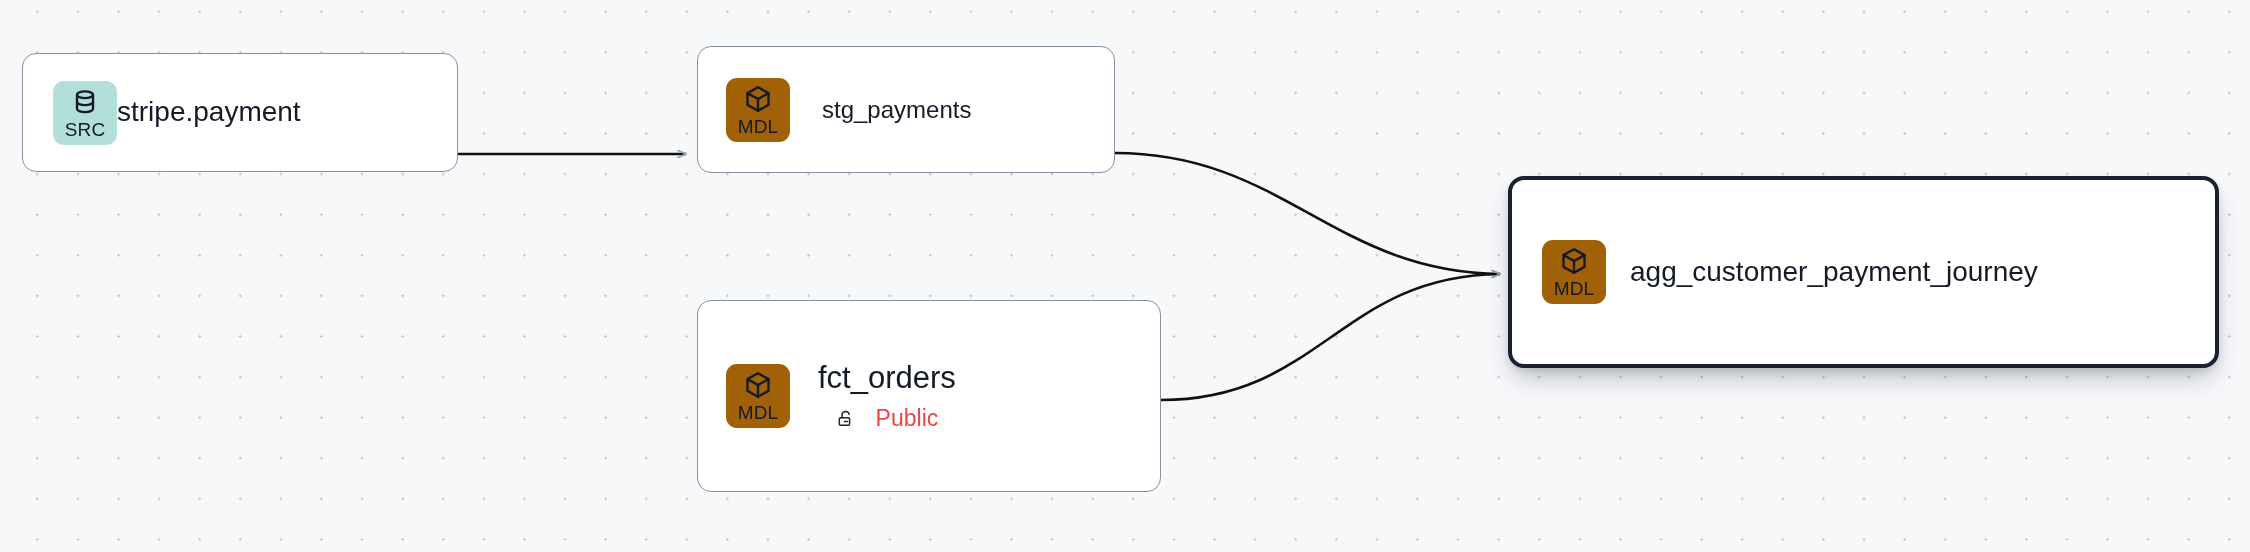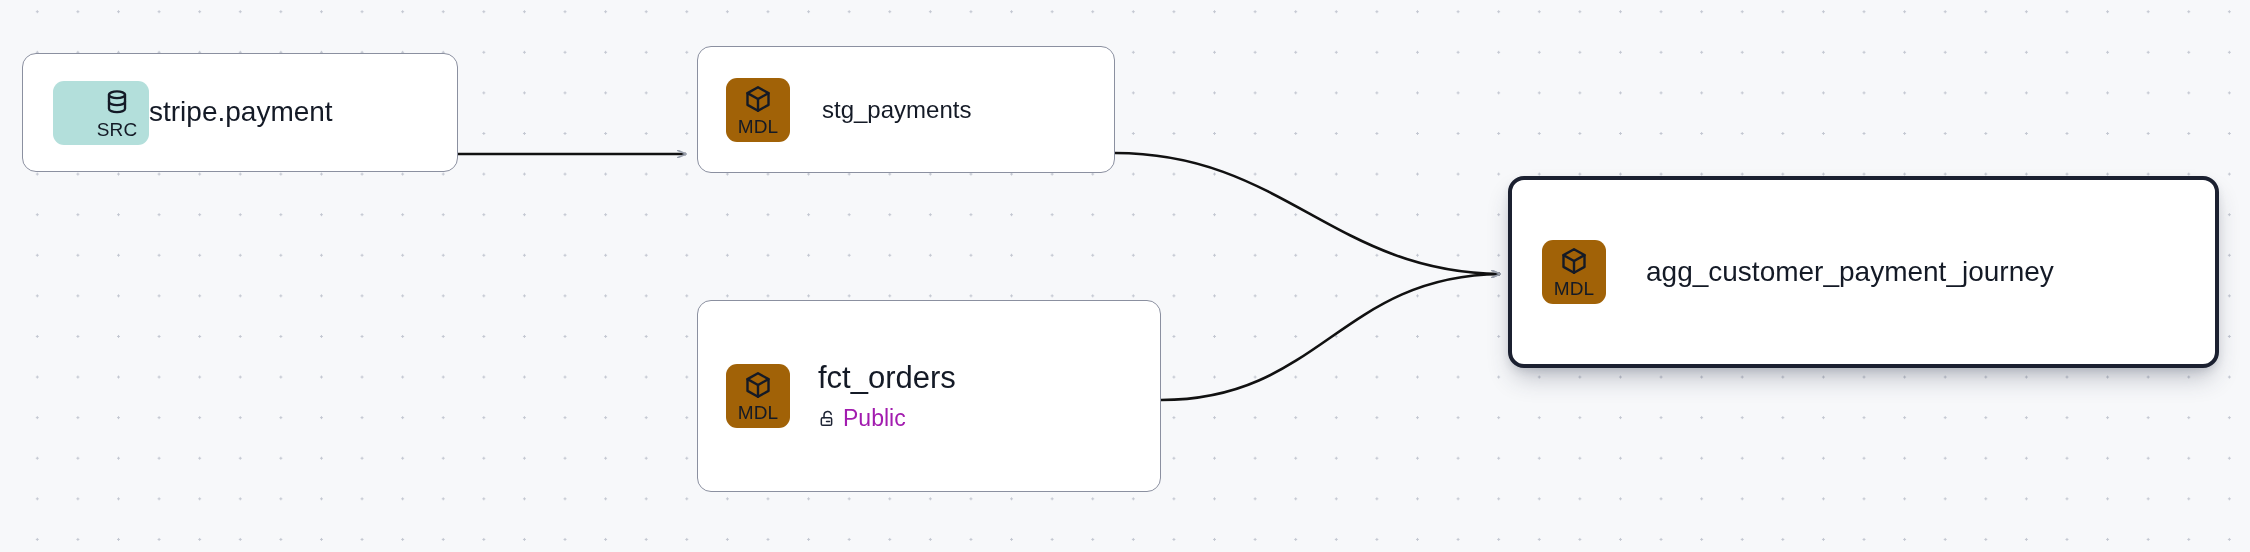--- a/index.html
+++ b/index.html
@@ -76,23 +76,24 @@
   }
   .node-title {
     font-family: "Liberation Sans", sans-serif;
     color: #141a26;
     white-space: nowrap;
     line-height: 1.15;
   }
   .node-sub {
     display: flex;
     align-items: center;
-    gap: 6px;
-    color: #a21caf;
+    gap: 21px;
+    color: #ef4444;
     white-space: nowrap;
+    justify-content: center;
   }
   .node-sub-label {
     font-family: "Liberation Sans", sans-serif;
     line-height: 1.15;
   }
   .lock-icon {
     display: block;
     line-height: 0;
     flex: none;
   }
@@ -108,34 +109,34 @@
   }
   #node-fct-orders {
     left: 697px; top: 300px; width: 464px; height: 192px;
     padding-left: 28px;
   }
   #node-agg-journey {
     left: 1508px; top: 176px; width: 711px; height: 192px;
     padding-left: 30px;
   }
 
-  #node-stripe-payment .node-badge { width: 64px; height: 64px; padding-left: 32px; }
+  #node-stripe-payment .node-badge { width: 64px; height: 64px; }
   #node-stg-payments  .node-badge { width: 64px; height: 64px; }
   #node-fct-orders    .node-badge { width: 64px; height: 64px; }
   #node-agg-journey   .node-badge { width: 64px; height: 64px; }
 
   #node-stripe-payment .badge-text,
   #node-stg-payments  .badge-text,
   #node-fct-orders    .badge-text,
   #node-agg-journey   .badge-text { font-size: 19px; margin-top: 3px; }
 
   #node-stripe-payment .node-body { }
   #node-stg-payments   .node-body { margin-left: 32px; }
   #node-fct-orders     .node-body { margin-left: 28px; }
-  #node-agg-journey    .node-body { margin-left: 40px; }
+  #node-agg-journey    .node-body { margin-left: 24px; }
 
   #node-stripe-payment .node-title { font-size: 28px; }
   #node-stg-payments   .node-title { font-size: 24px; }
   #node-fct-orders     .node-title { font-size: 31px; }
   #node-agg-journey    .node-title { font-size: 28px; }
 
   #node-fct-orders .node-sub { margin-top: 9px; }
   #node-fct-orders .node-sub-label { font-size: 23px; }
 </style>
 </head>

